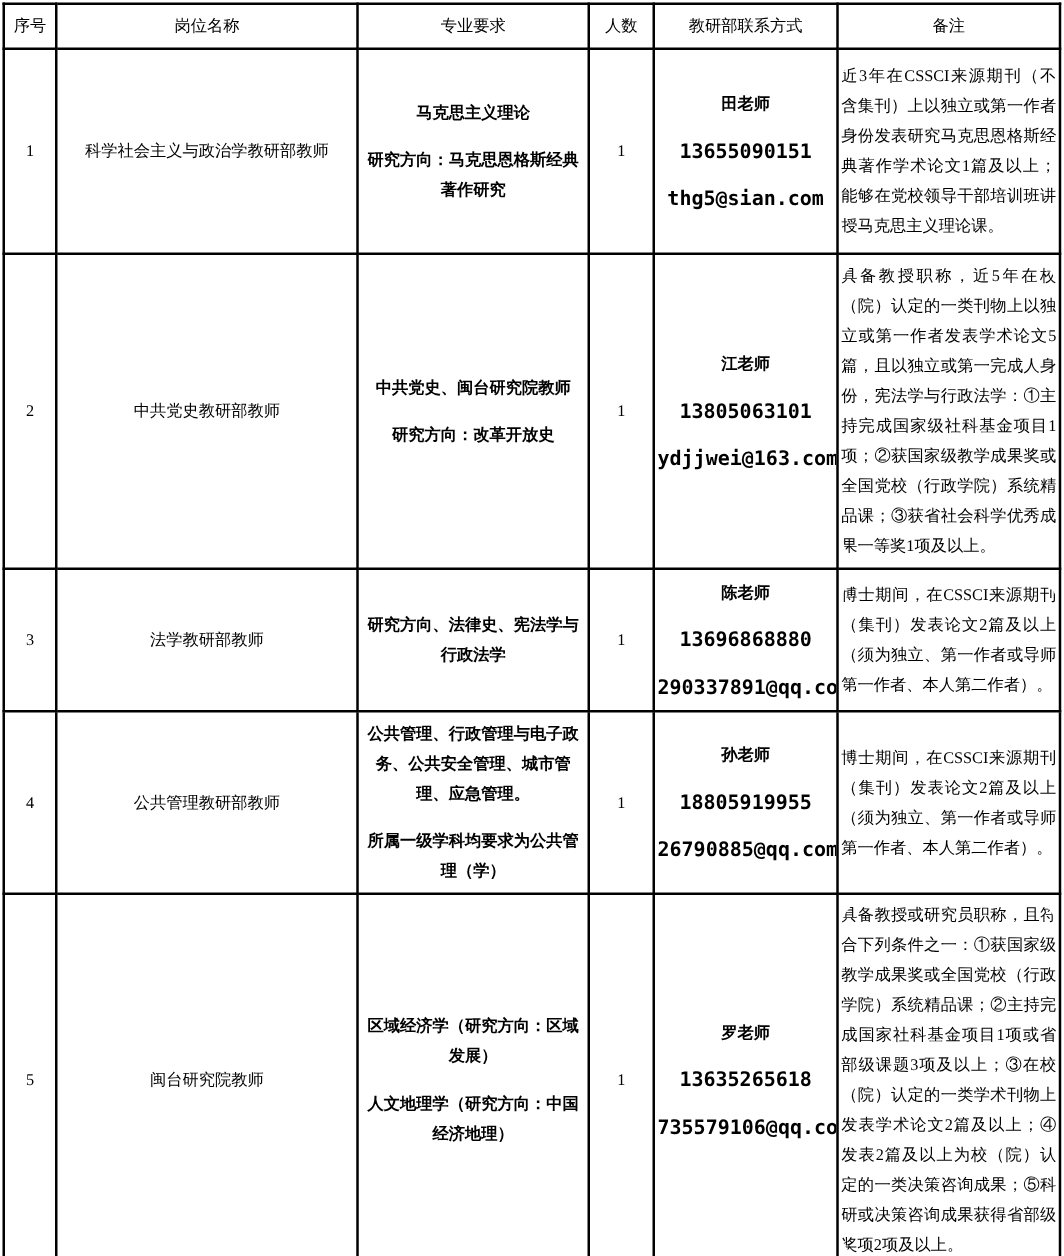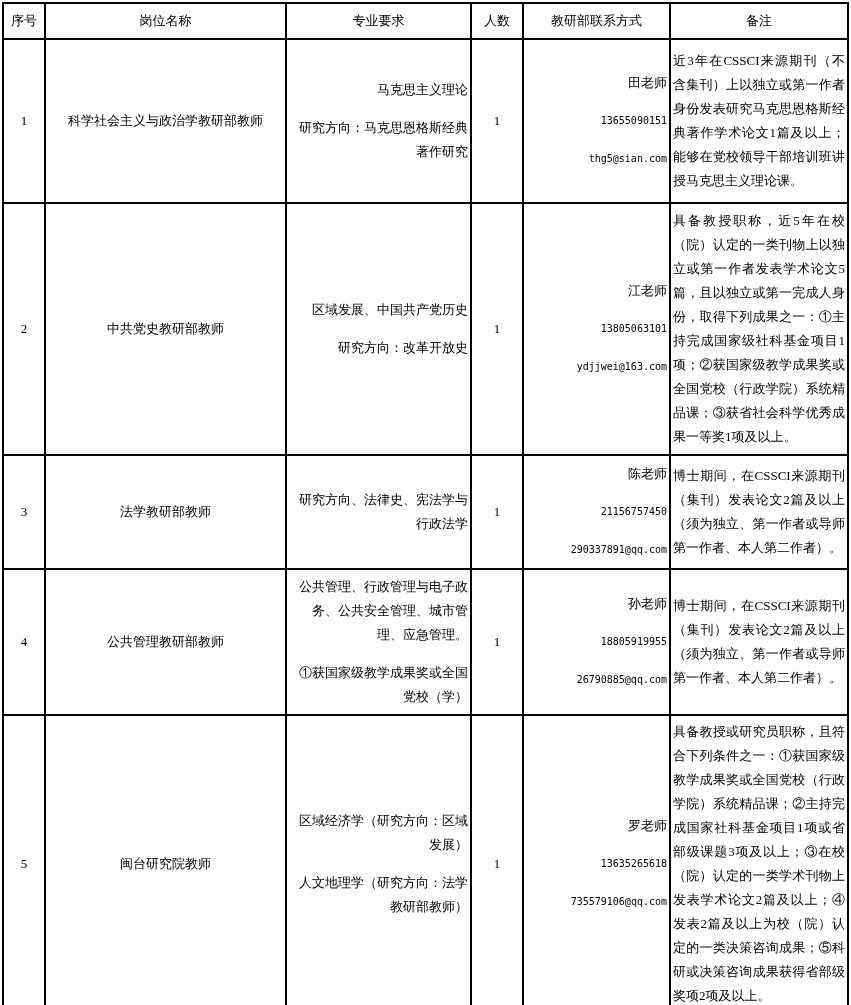--- a/index.html
+++ b/index.html
@@ -31,33 +31,34 @@
     overflow: hidden;
   }
   th { text-align: center; }
   tr.hdr { height: 36px; }
   tr.r0 { height: 164px; }
   tr.r1 { height: 252px; }
   tr.r2 { height: 114px; }
   tr.r3 { height: 146px; }
   tr.r4 { height: 284px; }
   td.center { text-align: center; }
-  td.left { text-align: right; }
+  td.left { text-align: center; font-weight: bold; }
   td p {
     margin: 0; padding: 0;
     line-height: 24px;
   }
   td p + p { margin-top: 14px; }
   .mono {
     font-family: "DejaVu Sans Mono", monospace;
-    font-size: 10px;
+    font-size: 16px;
   }
   td.remark {
     text-align: justify;
     line-height: 24px;
+    border-radius: 31px;
   }
 </style>
 </head>
 <body>
 
 <table class="doc-table">
   <colgroup>
     <col class="c0">
       <col class="c1">
       <col class="c2">
@@ -90,69 +91,69 @@
         <p class="mono">13655090151</p>
         <p class="mono">thg5@sian.com</p>
       </td>
       <td class="remark">近3年在CSSCI来源期刊（不含集刊）上以独立或第一作者身份发表研究马克思恩格斯经典著作学术论文1篇及以上；能够在党校领导干部培训班讲授马克思主义理论课。</td>
     </tr>
 
     <tr class="r1">
       <td class="center">2</td>
       <td class="center">中共党史教研部教师</td>
       <td class="left">
-        <p>区域发展、中国共产党历史</p>
+        <p>中共党史、闽台研究院教师</p>
         <p>研究方向：改革开放史</p>
       </td>
       <td class="center">1</td>
       <td class="left">
         <p>江老师</p>
         <p class="mono">13805063101</p>
         <p class="mono">ydjjwei@163.com</p>
       </td>
-      <td class="remark">具备教授职称，近5年在校（院）认定的一类刊物上以独立或第一作者发表学术论文5篇，且以独立或第一完成人身份，取得下列成果之一：①主持完成国家级社科基金项目1项；②获国家级教学成果奖或全国党校（行政学院）系统精品课；③获省社会科学优秀成果一等奖1项及以上。</td>
+      <td class="remark">具备教授职称，近5年在校（院）认定的一类刊物上以独立或第一作者发表学术论文5篇，且以独立或第一完成人身份，宪法学与行政法学：①主持完成国家级社科基金项目1项；②获国家级教学成果奖或全国党校（行政学院）系统精品课；③获省社会科学优秀成果一等奖1项及以上。</td>
     </tr>
 
     <tr class="r2">
       <td class="center">3</td>
       <td class="center">法学教研部教师</td>
       <td class="left">
         <p>研究方向、法律史、宪法学与行政法学</p>
       </td>
       <td class="center">1</td>
       <td class="left">
         <p>陈老师</p>
-        <p class="mono">21156757450</p>
+        <p class="mono">13696868880</p>
         <p class="mono">290337891@qq.com</p>
       </td>
       <td class="remark">博士期间，在CSSCI来源期刊（集刊）发表论文2篇及以上（须为独立、第一作者或导师第一作者、本人第二作者）。</td>
     </tr>
 
     <tr class="r3">
       <td class="center">4</td>
       <td class="center">公共管理教研部教师</td>
       <td class="left">
         <p>公共管理、行政管理与电子政务、公共安全管理、城市管理、应急管理。</p>
-        <p>①获国家级教学成果奖或全国党校（学）</p>
+        <p>所属一级学科均要求为公共管理（学）</p>
       </td>
       <td class="center">1</td>
       <td class="left">
         <p>孙老师</p>
         <p class="mono">18805919955</p>
         <p class="mono">26790885@qq.com</p>
       </td>
       <td class="remark">博士期间，在CSSCI来源期刊（集刊）发表论文2篇及以上（须为独立、第一作者或导师第一作者、本人第二作者）。</td>
     </tr>
 
     <tr class="r4">
       <td class="center">5</td>
       <td class="center">闽台研究院教师</td>
       <td class="left">
         <p>区域经济学（研究方向：区域发展）</p>
-        <p>人文地理学（研究方向：法学教研部教师）</p>
+        <p>人文地理学（研究方向：中国经济地理）</p>
       </td>
       <td class="center">1</td>
       <td class="left">
         <p>罗老师</p>
         <p class="mono">13635265618</p>
         <p class="mono">735579106@qq.com</p>
       </td>
       <td class="remark">具备教授或研究员职称，且符合下列条件之一：①获国家级教学成果奖或全国党校（行政学院）系统精品课；②主持完成国家社科基金项目1项或省部级课题3项及以上；③在校（院）认定的一类学术刊物上发表学术论文2篇及以上；④发表2篇及以上为校（院）认定的一类决策咨询成果；⑤科研或决策咨询成果获得省部级奖项2项及以上。</td>
     </tr>
 

